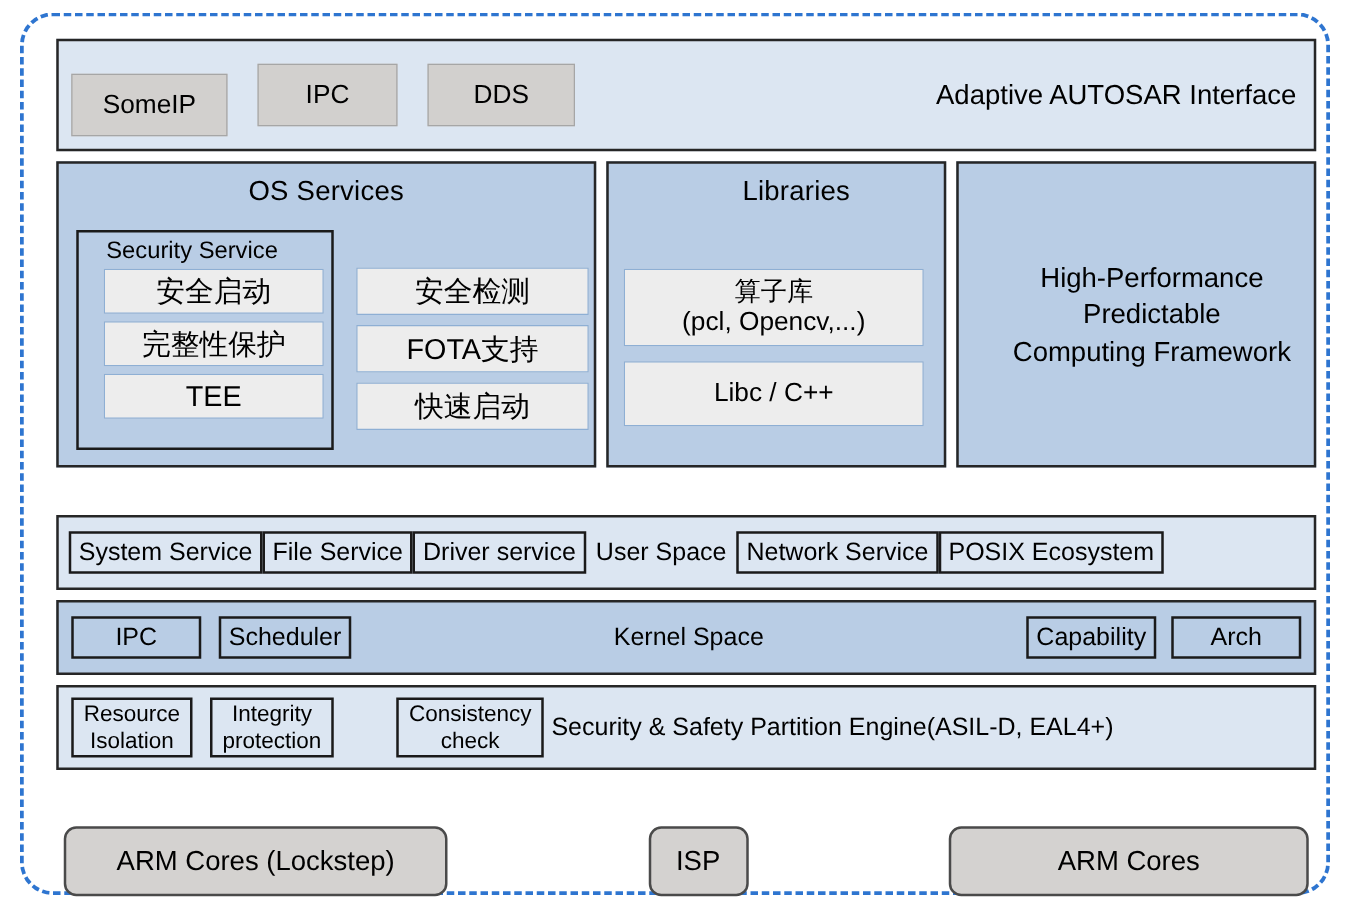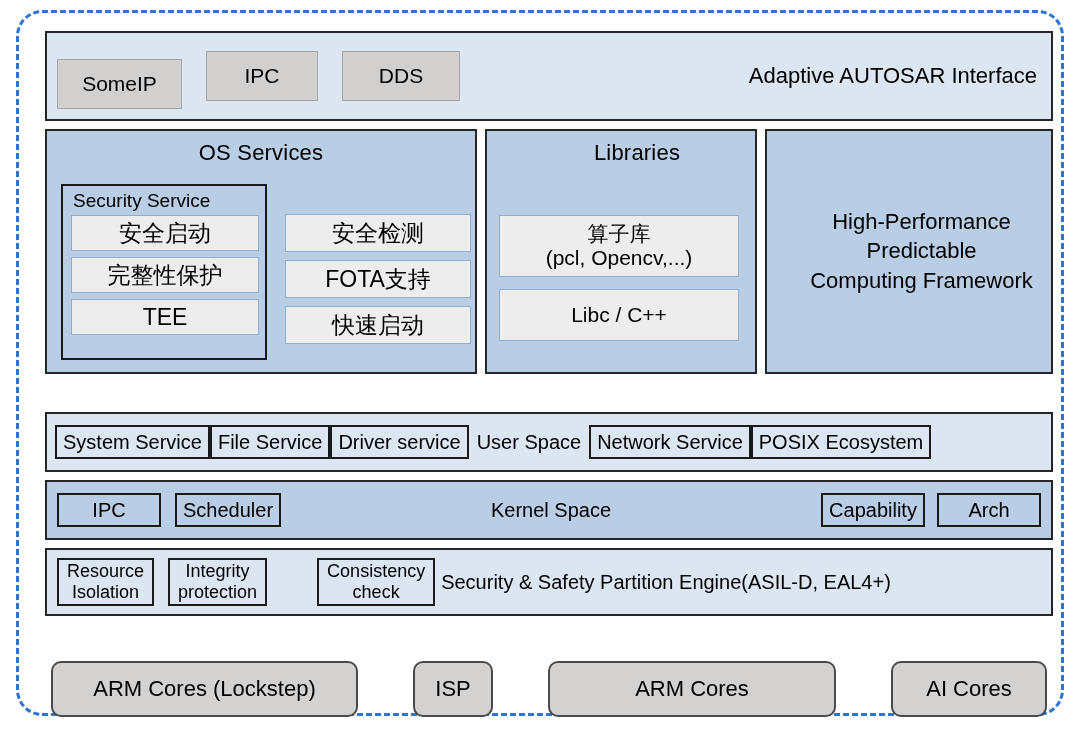--- a/index.html
+++ b/index.html
@@ -92,21 +92,21 @@
 
   
   .security-service {
     position: absolute;
     left: 14px;
     top: 53px;
     width: 206px;
     height: 176px;
     box-sizing: border-box;
     border: 2px solid #1a1a1a;
-    padding: 4px 6px 0 8px;
+    padding: 4px 6px 0 20px;
   }
   .security-label {
     font-size: 19px;
     padding-left: 2px;
     padding-bottom: 3px;
   }
   .sec-col-right {
     position: absolute;
     left: 238px;
     top: 83px;
@@ -385,19 +385,16 @@
     <div class="row-hardware">
       <div class="core c1">
         <span>ARM Cores (Lockstep)</span>
       </div>
       <div class="core c2">
         <span>ISP</span>
       </div>
       <div class="core c3">
         <span>ARM Cores</span>
       </div>
-      <div class="core c4">
-        <span>AI Cores</span>
-      </div>
     </div>
 
   </div>
 </div>
 
 </body></html>

